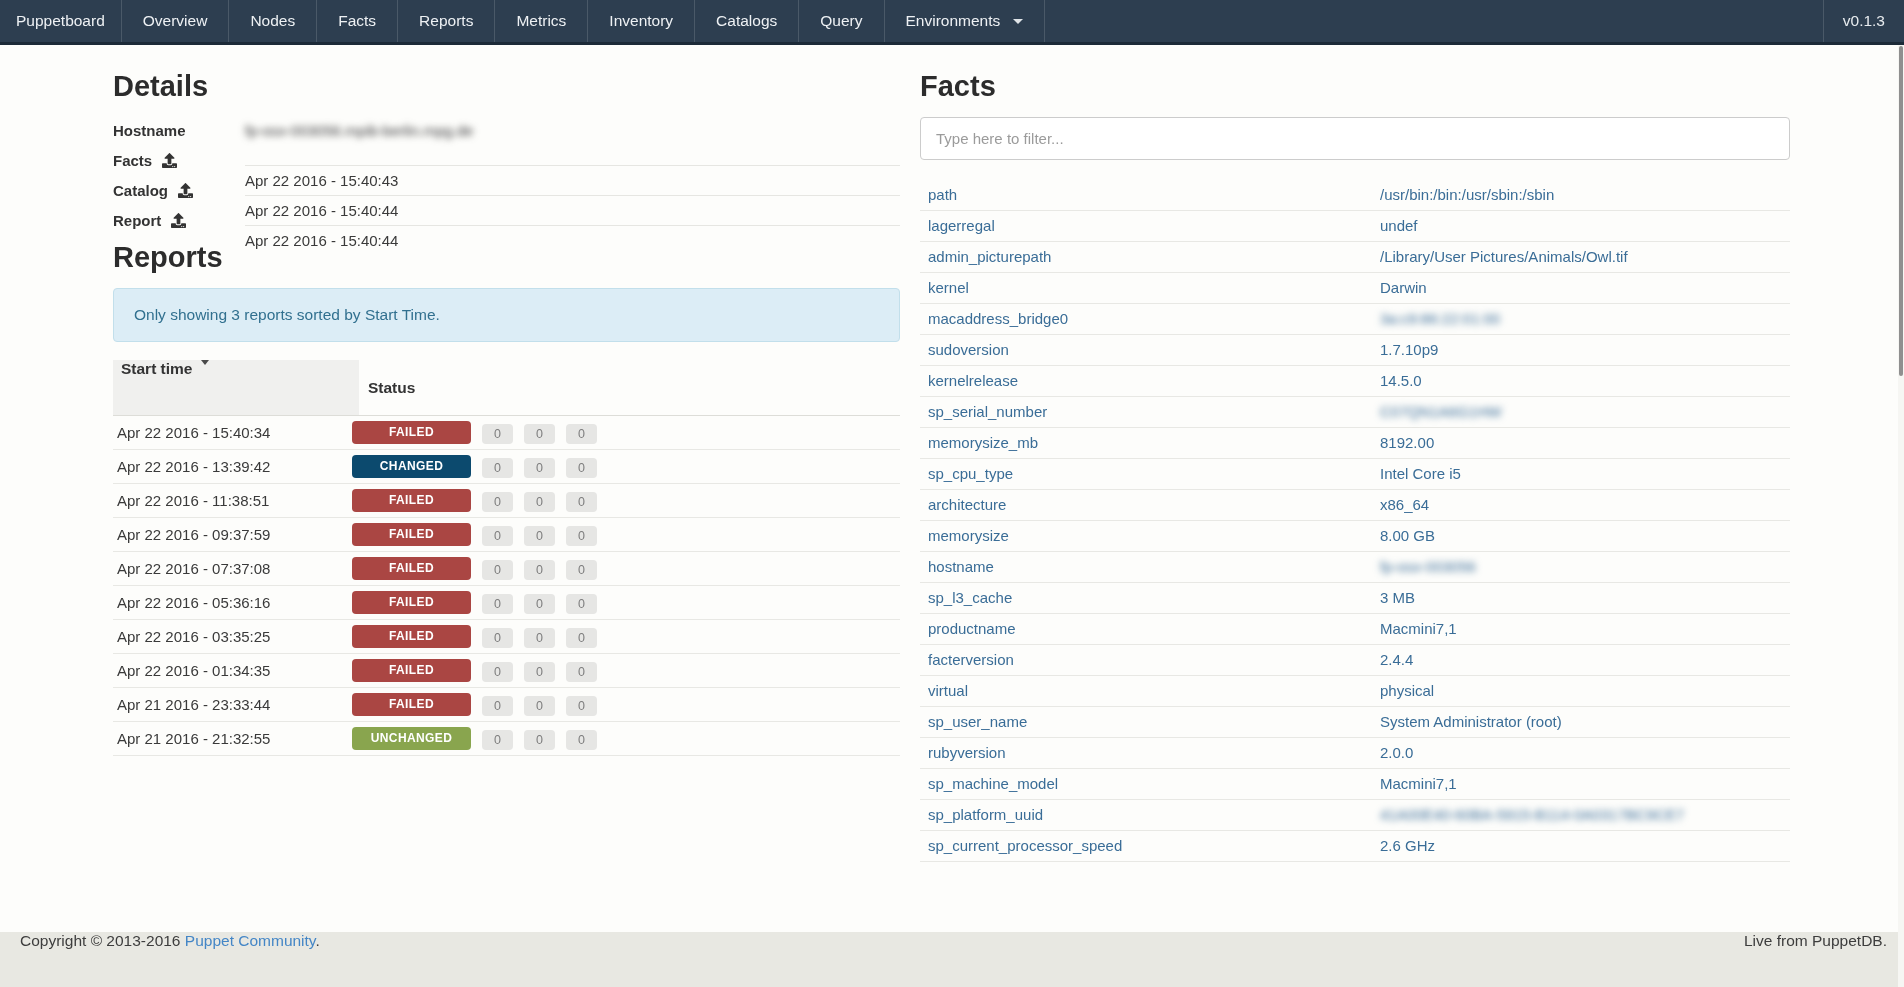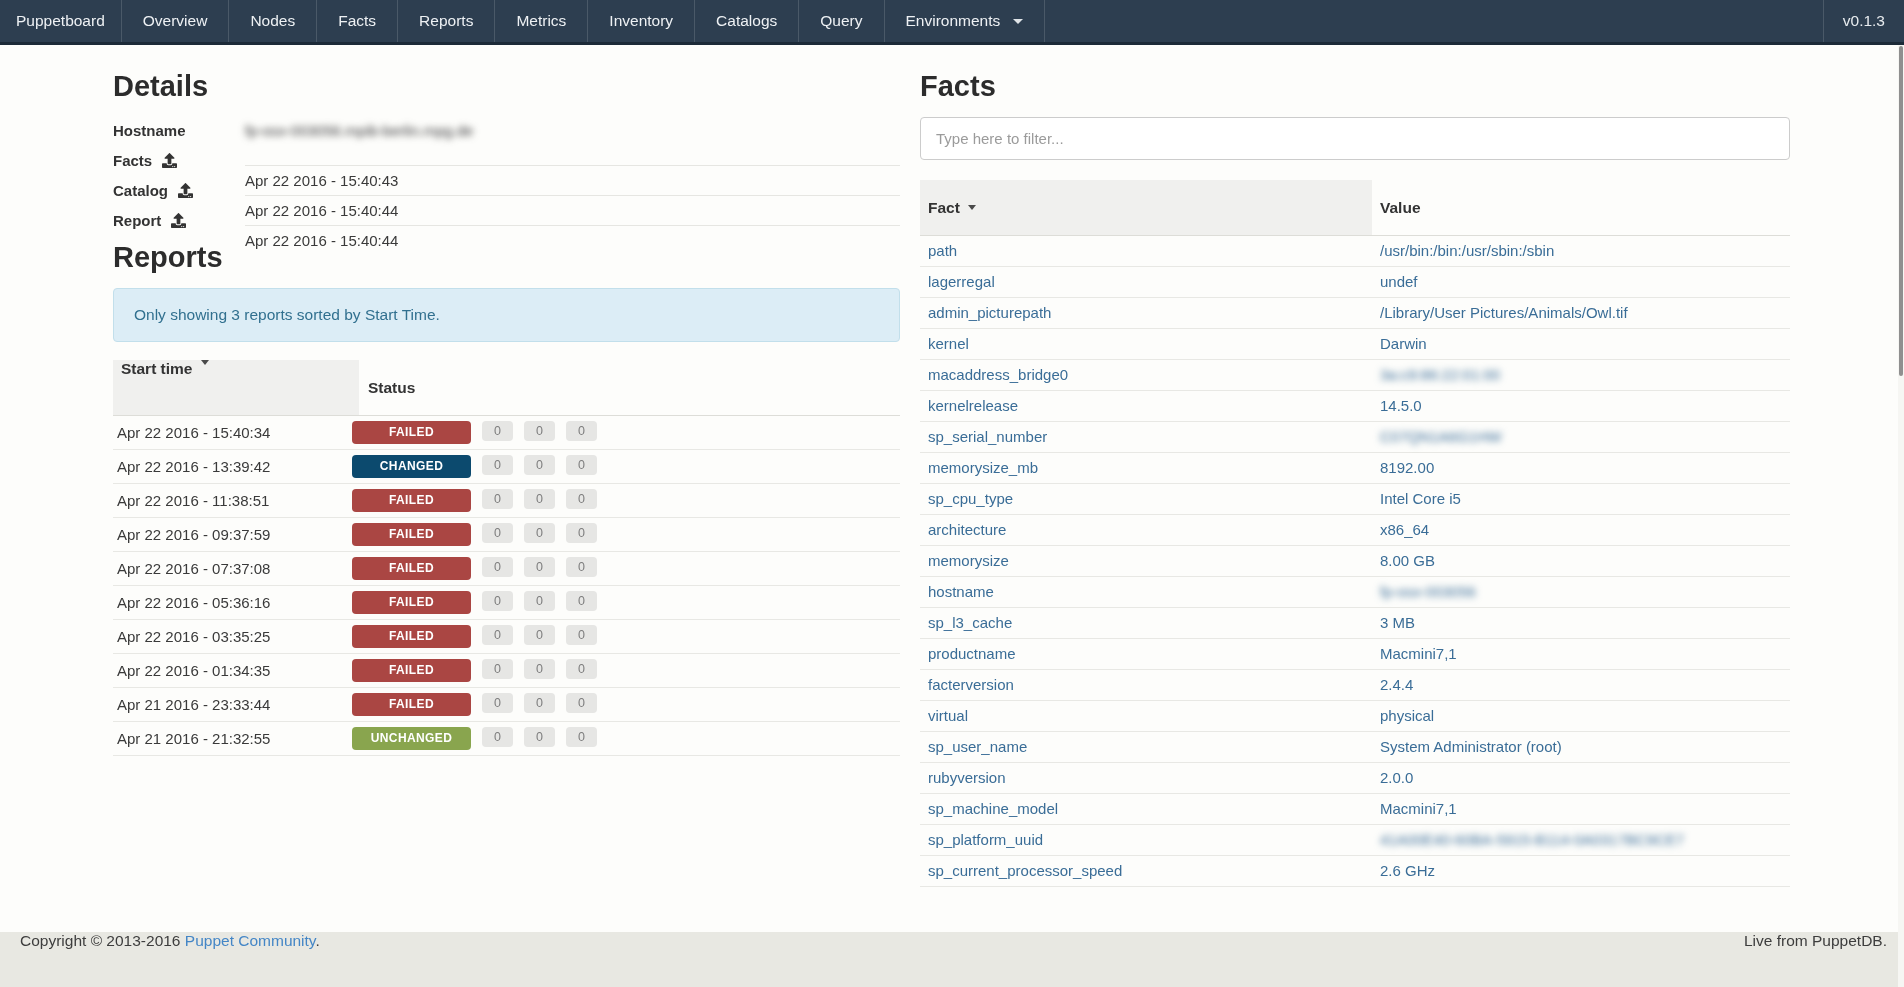--- a/index.html
+++ b/index.html
@@ -63,21 +63,21 @@
   .rheader{display:flex;height:55px;border-bottom:1px solid #ddddd8;font-size:15.5px;font-weight:bold;}
   .rh-start{width:230px;background:#f0f0ee;padding:0 8px;display:flex;align-items:flex-start;cursor:pointer;}
   .rh-status{padding-left:9px;display:flex;align-items:center;}
   .sort-caret{
     display:inline-block;width:0;height:0;margin-left:8px;
     border-left:4.5px solid transparent;border-right:4.5px solid transparent;
     border-top:5px solid #4a4a4a;
   }
   .rrow{display:flex;align-items:center;height:33px;border-bottom:1px solid #e8e8e4;font-size:15px;}
   .rtime{width:230px;padding-left:4px;color:#3a3a3a;}
-  .rstatus{display:flex;align-items:flex-start;}
+  .rstatus{display:flex;align-items:flex-end;}
   .status-badge{
     display:inline-block;width:119px;height:23px;line-height:23px;margin-left:5px;
     border-radius:4px;color:#fff;font-weight:bold;font-size:12px;
     text-align:center;letter-spacing:.4px;
   }
   .count-badge{
     display:inline-block;min-width:31px;height:20px;line-height:20px;margin-left:11px;
     border-radius:4px;background:#e6e6e4;color:#7e7e7e;font-size:12.5px;text-align:center;
   }
   .count-badge:first-of-type{margin-left:9px;}
@@ -283,47 +283,44 @@
             </div>
           </div>
         </div>
     </div>
   </section>
 
   <section class="col-right">
     <h2>Facts</h2>
     <input class="filter-input" placeholder="Type here to filter..." style="">
     <div class="ftable">
-      <div class="fheader">
-        <div class="fh-fact">
-          <span>Fact</span>
-          <span class="sort-caret"></span>
-        </div>
-        <div class="fh-value">Value</div>
-      </div>
       <div id="fact-rows">
           <div class="frow">
             <a class="f-name tlink">path</a>
             <a class="f-value tlink">/usr/bin:/bin:/usr/sbin:/sbin</a>
           </div>
           <div class="frow">
             <a class="f-name tlink">lagerregal</a>
             <a class="f-value tlink">undef</a>
           </div>
           <div class="frow">
             <a class="f-name tlink">admin_picturepath</a>
             <a class="f-value tlink">/Library/User Pictures/Animals/Owl.tif</a>
           </div>
           <div class="frow">
             <a class="f-name tlink">kernel</a>
             <a class="f-value tlink">Darwin</a>
           </div>
           <div class="frow">
             <a class="f-name tlink">macaddress_bridge0</a>
             <a class="f-value tlink blurred">3a:c9:86:22:01:00</a>
+          </div>
+          <div class="frow">
+            <a class="f-name tlink">sudoversion</a>
+            <a class="f-value tlink">1.7.10p9</a>
           </div>
           <div class="frow">
             <a class="f-name tlink">kernelrelease</a>
             <a class="f-value tlink">14.5.0</a>
           </div>
           <div class="frow">
             <a class="f-name tlink">sp_serial_number</a>
             <a class="f-value tlink blurred">C07QN1A6G1HW</a>
           </div>
           <div class="frow">

